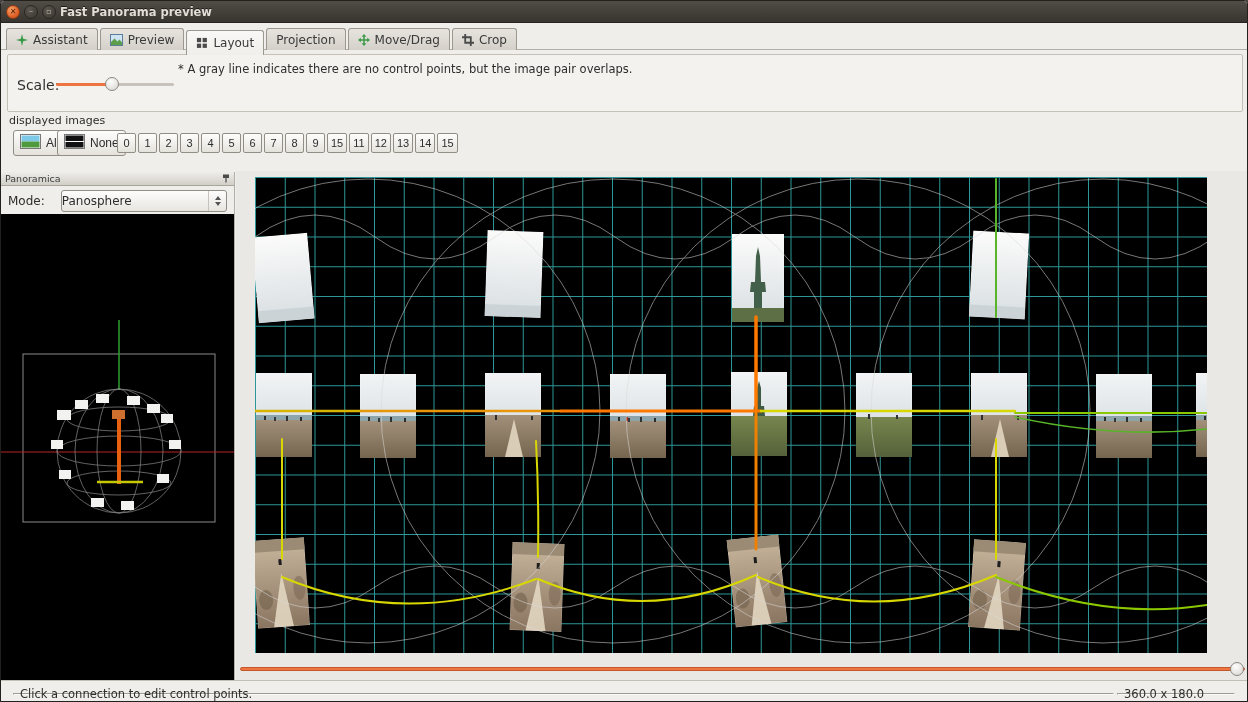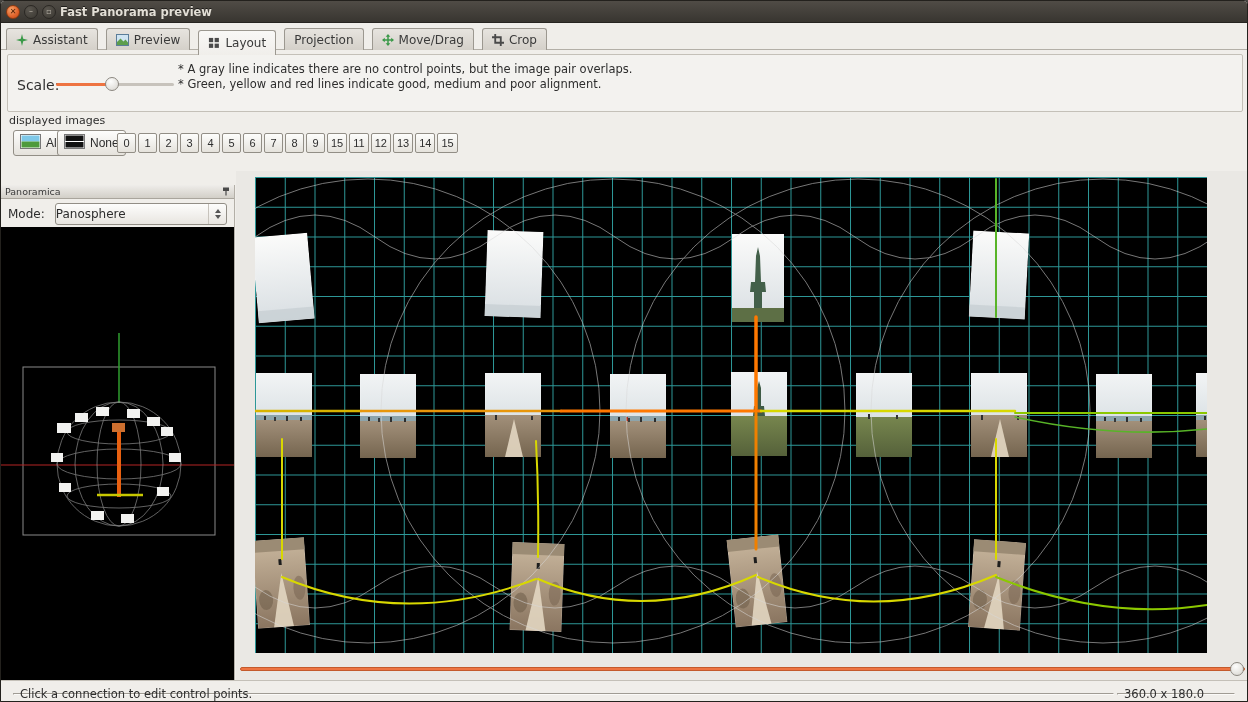--- a/index.html
+++ b/index.html
@@ -9,21 +9,21 @@
 
   
   .titlebar{position:absolute;left:0;top:0;width:100%;height:22px;background:linear-gradient(#504c46,#383530);border-bottom:1px solid #262420;display:flex;align-items:center;border-radius:3px 3px 0 0;padding-left:5px}
   .winbtn{width:14px;height:14px;border-radius:50%;margin-right:4px;display:flex;align-items:center;justify-content:center;font-size:8px;line-height:1;cursor:default}
   .winbtn.close{background:radial-gradient(circle at 35% 30%,#f8a368,#e0622b 60%,#c24d17);border:1px solid #8f3a10;color:#4a1d05}
   .winbtn.min,.winbtn.max{background:radial-gradient(circle at 35% 30%,#5a564f,#3a3731);border:1px solid #2a2723;color:#b8b2a8}
   .titletext{color:#e3dfd6;font-weight:bold;font-size:11.5px;margin-left:0;text-shadow:0 -1px 0 rgba(0,0,0,.6)}
 
   
   .tabbar{position:absolute;left:0;top:23px;width:100%;height:26px;background:#f0eeea;border-bottom:1px solid #b3afa7;display:flex;align-items:flex-end;padding-left:5px}
-  .tab{display:flex;align-items:center;gap:5px;height:22px;padding:0 9px;font-size:12px;color:#3a3a3a;background:linear-gradient(#e7e4df,#d4d0c9);border:1px solid #9c9890;border-bottom:none;border-radius:3px 3px 0 0;margin-right:8px;position:relative;top:1px;white-space:nowrap}
+  .tab{display:flex;align-items:center;gap:5px;height:22px;padding:0 9px;font-size:12px;color:#3a3a3a;background:linear-gradient(#e7e4df,#d4d0c9);border:1px solid #9c9890;border-bottom:none;border-radius:3px 3px 0 0;margin-right:2px;position:relative;top:1px;white-space:nowrap}
   .tab.active{background:linear-gradient(#f9f8f6,#f0eeea);height:25px;z-index:2;top:6px}
   .tab .ticon{display:flex;align-items:center}
 
   
   .helpbox{position:absolute;left:6px;top:53px;width:1236px;height:58px;background:#f3f2ef;border:1px solid #c4c0b8;border-radius:2px}
   .scale-label{position:absolute;left:9px;top:22px;font-size:14px;color:#2d2d2d}
   .scale-slider{position:absolute;left:48px;top:22px;width:118px;height:14px;cursor:pointer}
   .scale-track-l{position:absolute;left:0;top:6px;width:56px;height:3px;background:#ee7442;border-radius:2px}
   .scale-track-r{position:absolute;left:56px;top:6px;right:0;height:3px;background:#c7c3bc;border-radius:2px}
   .scale-handle{position:absolute;left:49px;top:0;width:14px;height:14px;border-radius:50%;background:radial-gradient(circle at 40% 30%,#fdfdfc,#d7d4ce);border:1px solid #8b8780}
@@ -32,24 +32,24 @@
   
   .dispimg{position:absolute;left:6px;top:113px;width:1236px;height:52px}
   .dispimg-legend{position:absolute;left:2px;top:0;font-size:11px;color:#2d2d2d}
   .btn{display:inline-flex;align-items:center;gap:5px;background:linear-gradient(#fdfdfc,#e5e2dc);border:1px solid #928e86;border-radius:3px;font-size:12px;color:#2d2d2d;padding:0 6px;height:26px;cursor:pointer}
   .btn-all{position:absolute;left:6px;top:16px}
   .btn-none{position:absolute;left:50px;top:16px}
   .numrow{position:absolute;left:110px;top:19px;display:flex;gap:2px}
   .numbtn{min-width:19px;height:20px;font-size:11px;display:flex;align-items:center;justify-content:center;background:linear-gradient(#fdfdfc,#e5e2dc);border:1px solid #928e86;border-radius:2px;color:#2d2d2d;padding:0 3px;cursor:pointer}
 
   
-  .dock{position:absolute;left:0;top:184px;width:234px;height:509px;background:#f0eeea;border-right:1px solid #b3afa7}
+  .dock{position:absolute;left:0;top:171px;width:234px;height:509px;background:#f0eeea;border-right:1px solid #b3afa7}
   .dock-header{position:absolute;left:0;top:0;width:100%;height:14px;background:linear-gradient(#efedea,#d2cfc8);border-bottom:1px solid #a9a59d;font-size:9.5px;color:#3a3a3a;display:flex;align-items:center;padding:0 4px}
   .dock-pin{margin-left:auto;display:flex;align-items:center;cursor:pointer}
-  .mode-row{position:absolute;left:0;top:15px;width:100%;height:27px;display:flex;align-items:center;padding:0 7px;gap:10px;font-size:12px;color:#2d2d2d}
+  .mode-row{position:absolute;left:0;top:15px;width:100%;height:27px;display:flex;align-items:center;padding:0 7px;gap:16px;font-size:12px;color:#2d2d2d}
   .combo{flex:1;height:22px;background:linear-gradient(#fdfdfc,#e8e5e0);border:1px solid #928e86;border-radius:3px;display:flex;align-items:center;font-size:12px;color:#2d2d2d;cursor:pointer}
   .combo-arrows{margin-left:auto;width:18px;align-self:stretch;border-left:1px solid #c7c3bc;display:flex;flex-direction:column;align-items:center;justify-content:center;gap:2px}
   .arr-up{width:0;height:0;border-left:3.5px solid transparent;border-right:3.5px solid transparent;border-bottom:4px solid #555}
   .arr-dn{width:0;height:0;border-left:3.5px solid transparent;border-right:3.5px solid transparent;border-top:4px solid #555}
   .sphere{position:absolute;left:0;top:42px;width:233px;height:467px;background:#000;cursor:grab}
 
   
   .canvas-area{position:absolute;left:235px;top:170px;width:1013px;height:509px;background:#eae8e4}
   .canvas{position:absolute;left:19px;top:6px;width:952px;height:476px;background:#000;cursor:crosshair}
   .hslider{position:absolute;left:4px;top:491px;width:1005px;height:14px;cursor:pointer}
@@ -127,21 +127,20 @@
 
   <div class="helpbox">
     <div class="scale-label">Scale:</div>
     <div class="scale-slider">
       <div class="scale-track-l"></div>
       <div class="scale-track-r"></div>
       <div class="scale-handle"></div>
     </div>
     <div class="help-lines">
       <div>* A gray line indicates there are no control points, but the image pair overlaps.</div>
-      <div>* Green, yellow and red lines indicate good, medium and poor alignment.</div>
     </div>
   </div>
 
   <div class="dispimg">
     <div class="dispimg-legend">displayed images</div>
     <button class="btn btn-all">
       <span>
         <svg width="21" height="15" viewBox="0 0 21 15">
             <rect x="0.5" y="0.5" width="20" height="14" fill="#fff" stroke="#777"></rect>
             <rect x="1.5" y="1.5" width="18" height="6" fill="#7ec8e8"></rect>

